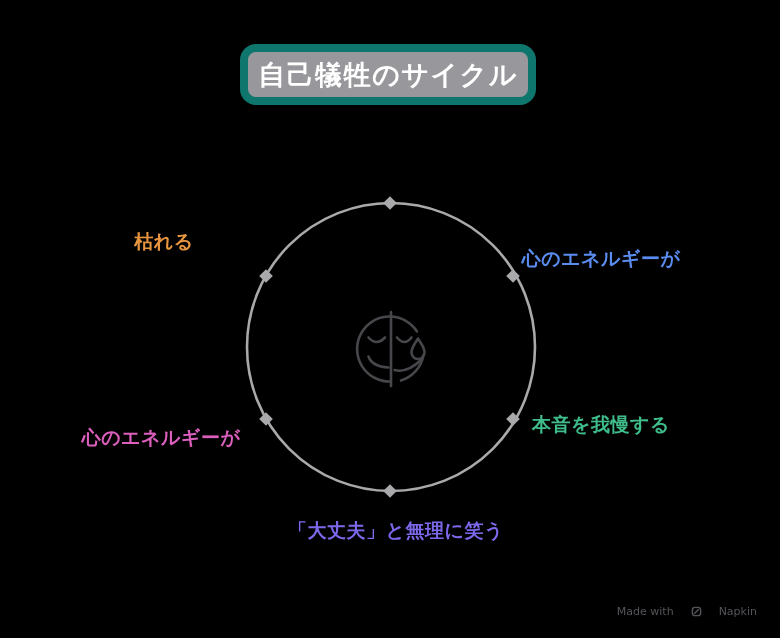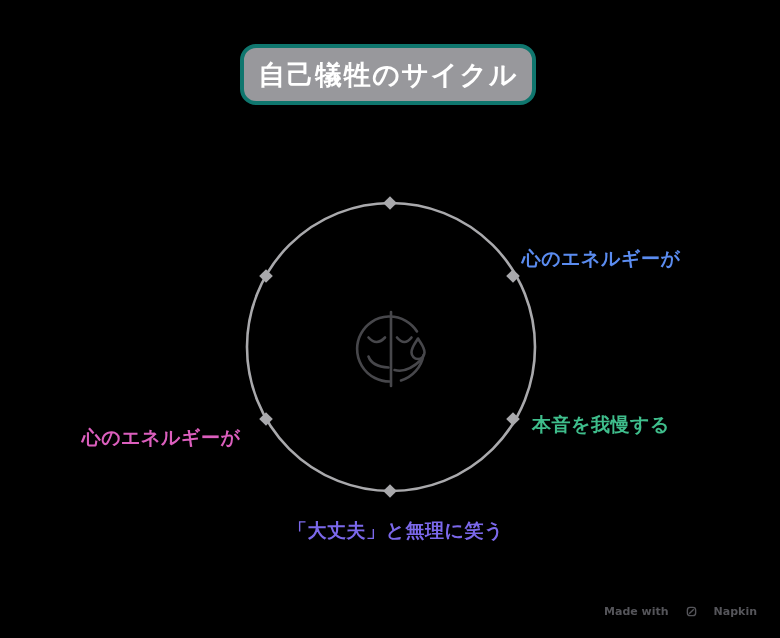--- a/index.html
+++ b/index.html
@@ -4,36 +4,36 @@
 <style>
   html,body{margin:0;padding:0;background:#000;}
   body{
     width:780px;height:638px;position:relative;overflow:hidden;
     font-family:"DejaVu Sans","Liberation Sans",sans-serif;
   }
   .stage{position:absolute;inset:0;}
   .ring-svg{position:absolute;left:0;top:0;}
   .title-badge{
     position:absolute;left:240px;top:44px;width:296px;height:61px;
-    box-sizing:border-box;background:#98989C;border:4px solid #0f766e;
+    box-sizing:border-box;background:#98989C;border:8px solid #0f766e;
     border-radius:16px;display:flex;align-items:center;justify-content:center;
     box-shadow:0 1px 5px rgba(0,0,0,.4);
   }
   .title-badge .title-text{
     color:#FFFFFF;font-size:27px;font-weight:700;letter-spacing:1.5px;white-space:nowrap;
   }
   .cycle-label{
     position:absolute;font-size:19px;font-weight:700;letter-spacing:.5px;
     line-height:24px;text-align:center;white-space:nowrap;
   }
   .cycle-label .line{display:block;}
   .footer-badge{
     position:absolute;top:604px;right:23px;height:15px;
     display:flex;align-items:center;gap:17px;color:#55555A;
-    font-size:11px;font-weight:700;text-decoration:none;cursor:pointer;
+    font-size:11px;font-weight:400;text-decoration:none;cursor:pointer;
   }
   .footer-badge svg{display:block;}
 </style>
 </head>
 <body>
 
 <div class="stage">
 
   <svg class="ring-svg" width="780" height="638" viewBox="0 0 780 638">
 
@@ -71,20 +71,21 @@
 
   <div class="cycle-label" style="left: 511px; top: 246px; width: 180px; color: rgb(91, 140, 240);">心のエネルギーが</div>
 
   <div class="cycle-label" style="left: 511px; top: 412px; width: 180px; color: rgb(63, 190, 140);">本音を我慢する</div>
 
   <div class="cycle-label" style="left: 276px; top: 518px; width: 240px; color: rgb(123, 104, 234);">「大丈夫」と無理に笑う</div>
 
   <div class="cycle-label" style="left: 61px; top: 425px; width: 200px; color: rgb(220, 95, 190);">心のエネルギーが</div>
 
   <div class="cycle-label" style="left: 74px; top: 229px; width: 180px; color: rgb(232, 149, 63);">
+    <span class="line">枯れる</span>
   </div>
 
   <div class="footer-badge">
     <span>Made with</span>
     <svg width="11" height="11" viewBox="0 0 24 24">
       <rect x="3" y="3" width="18" height="18" rx="6" fill="none" stroke="#55555A" stroke-width="3"></rect>
       <path d="M8 16 L16 8" stroke="#55555A" stroke-width="3" stroke-linecap="round"></path>
     </svg>
     <span>Napkin</span>
   </div>

